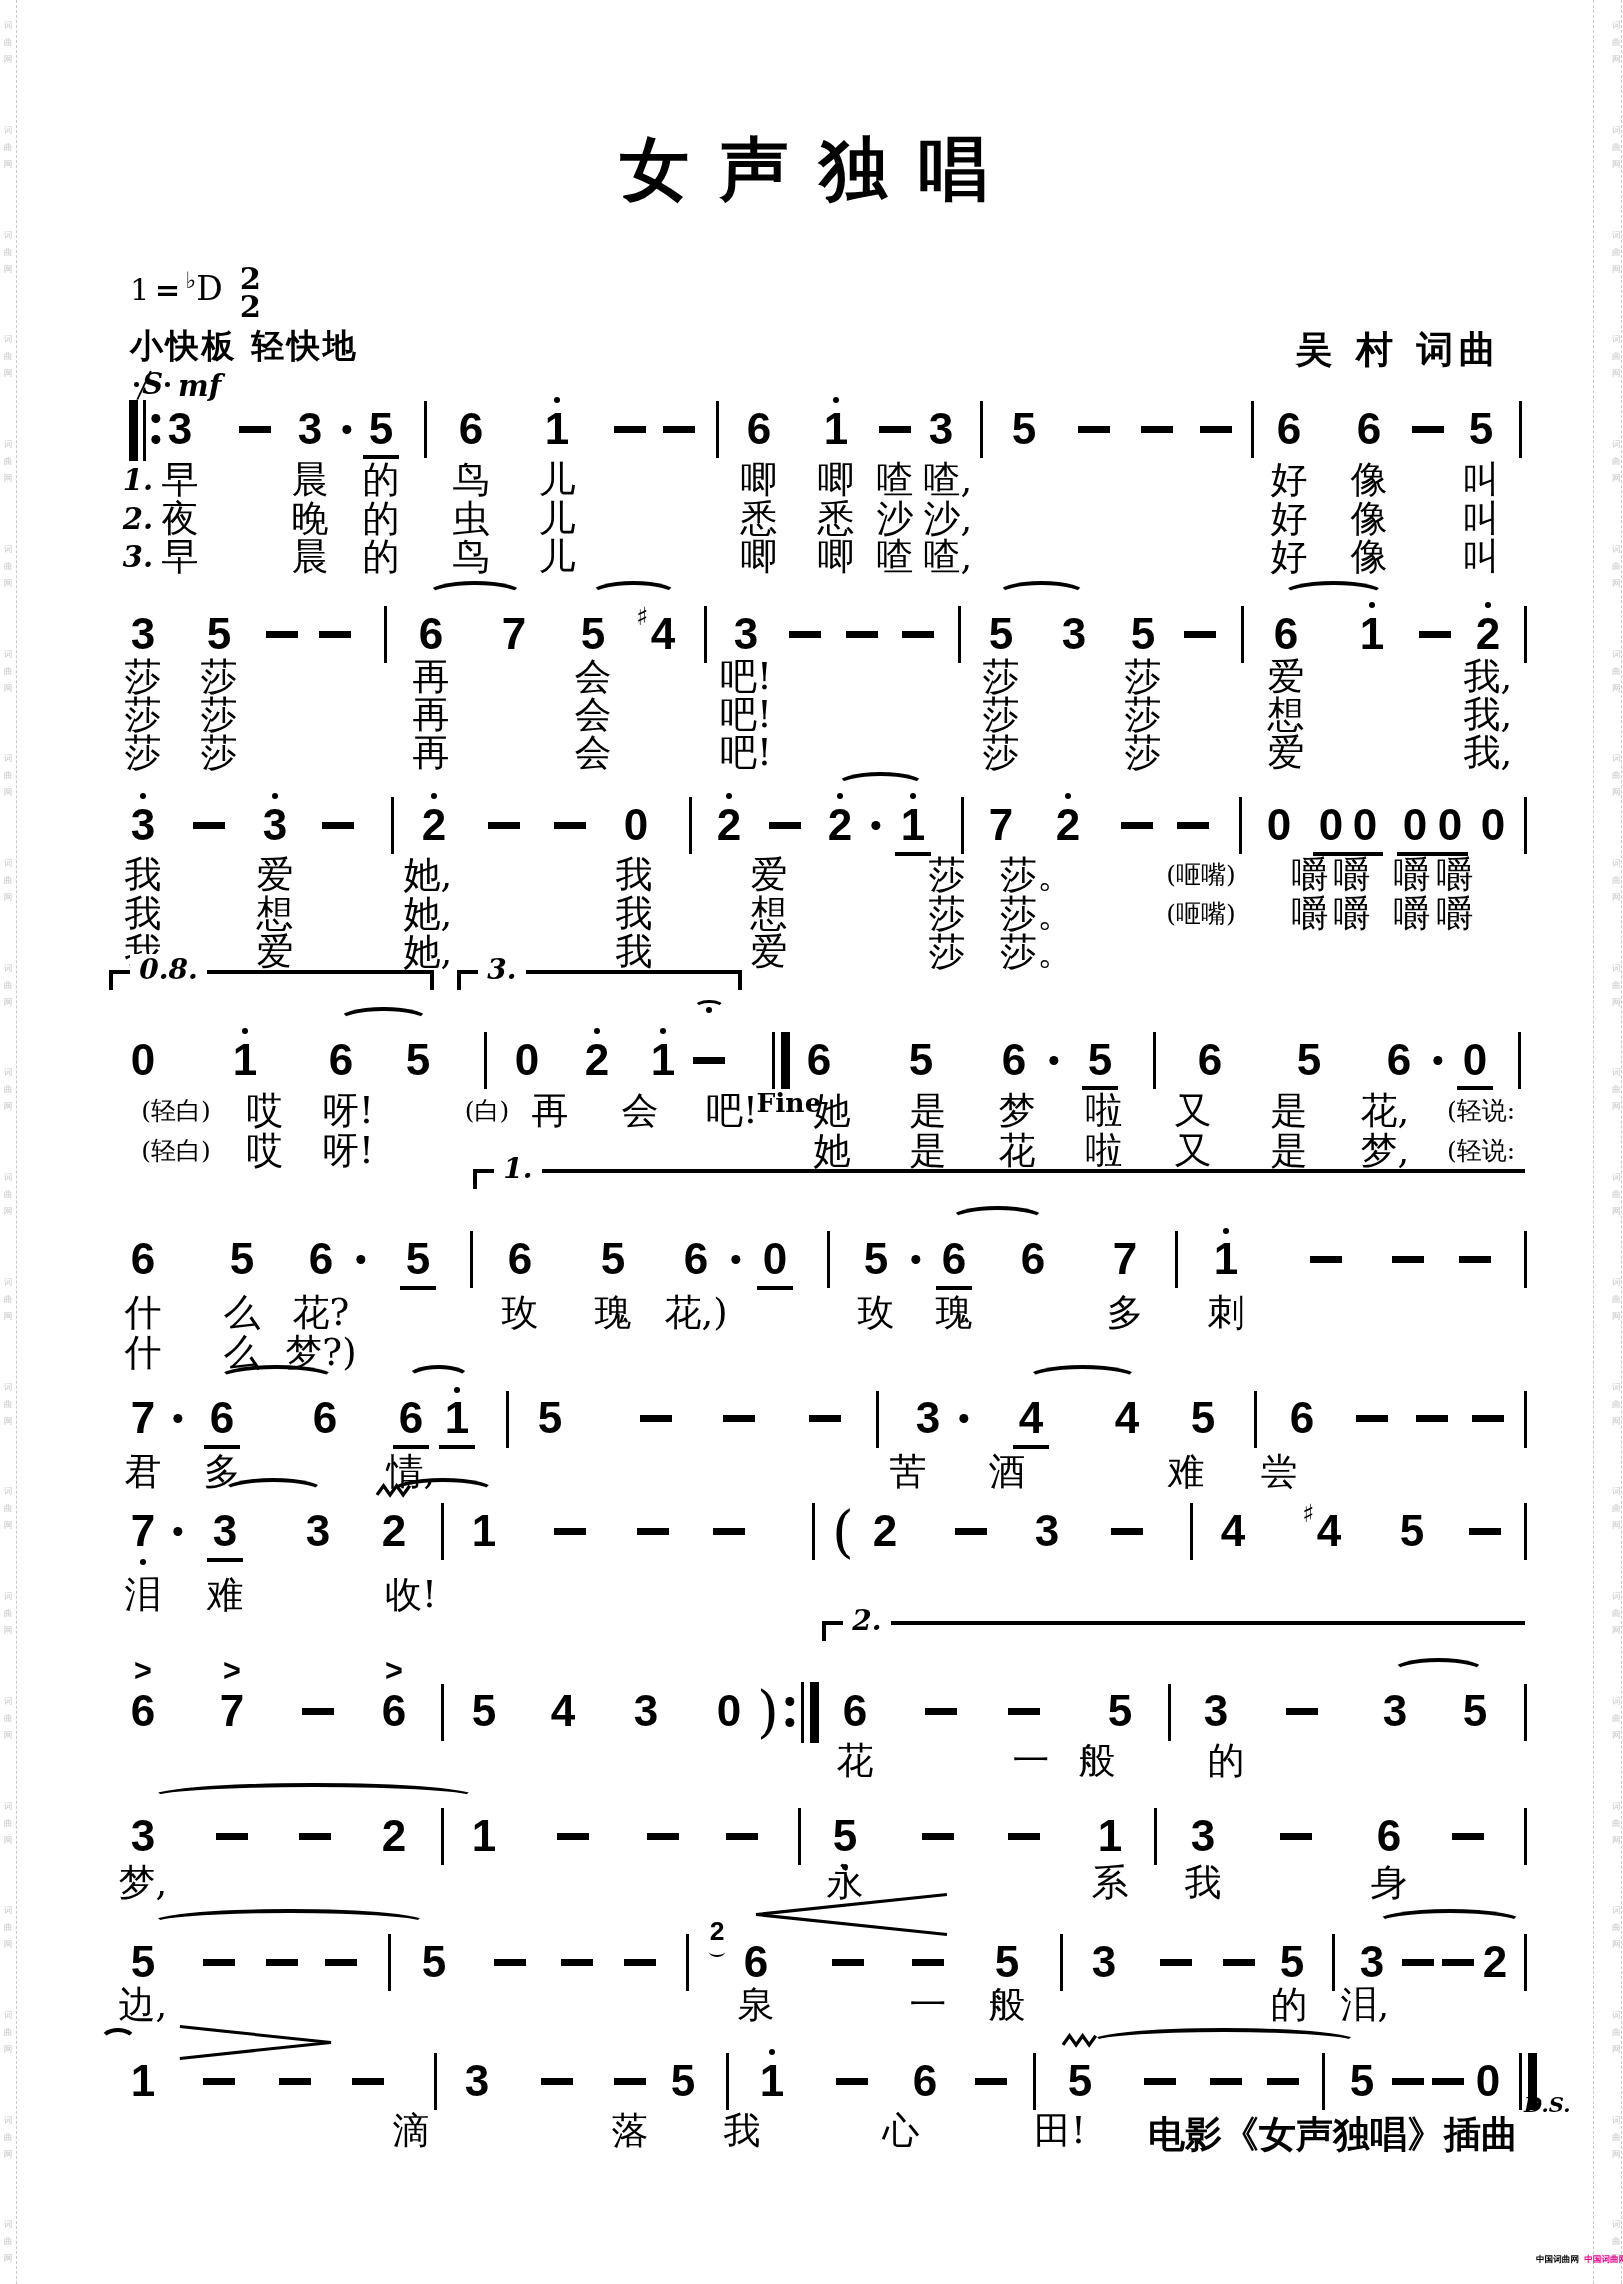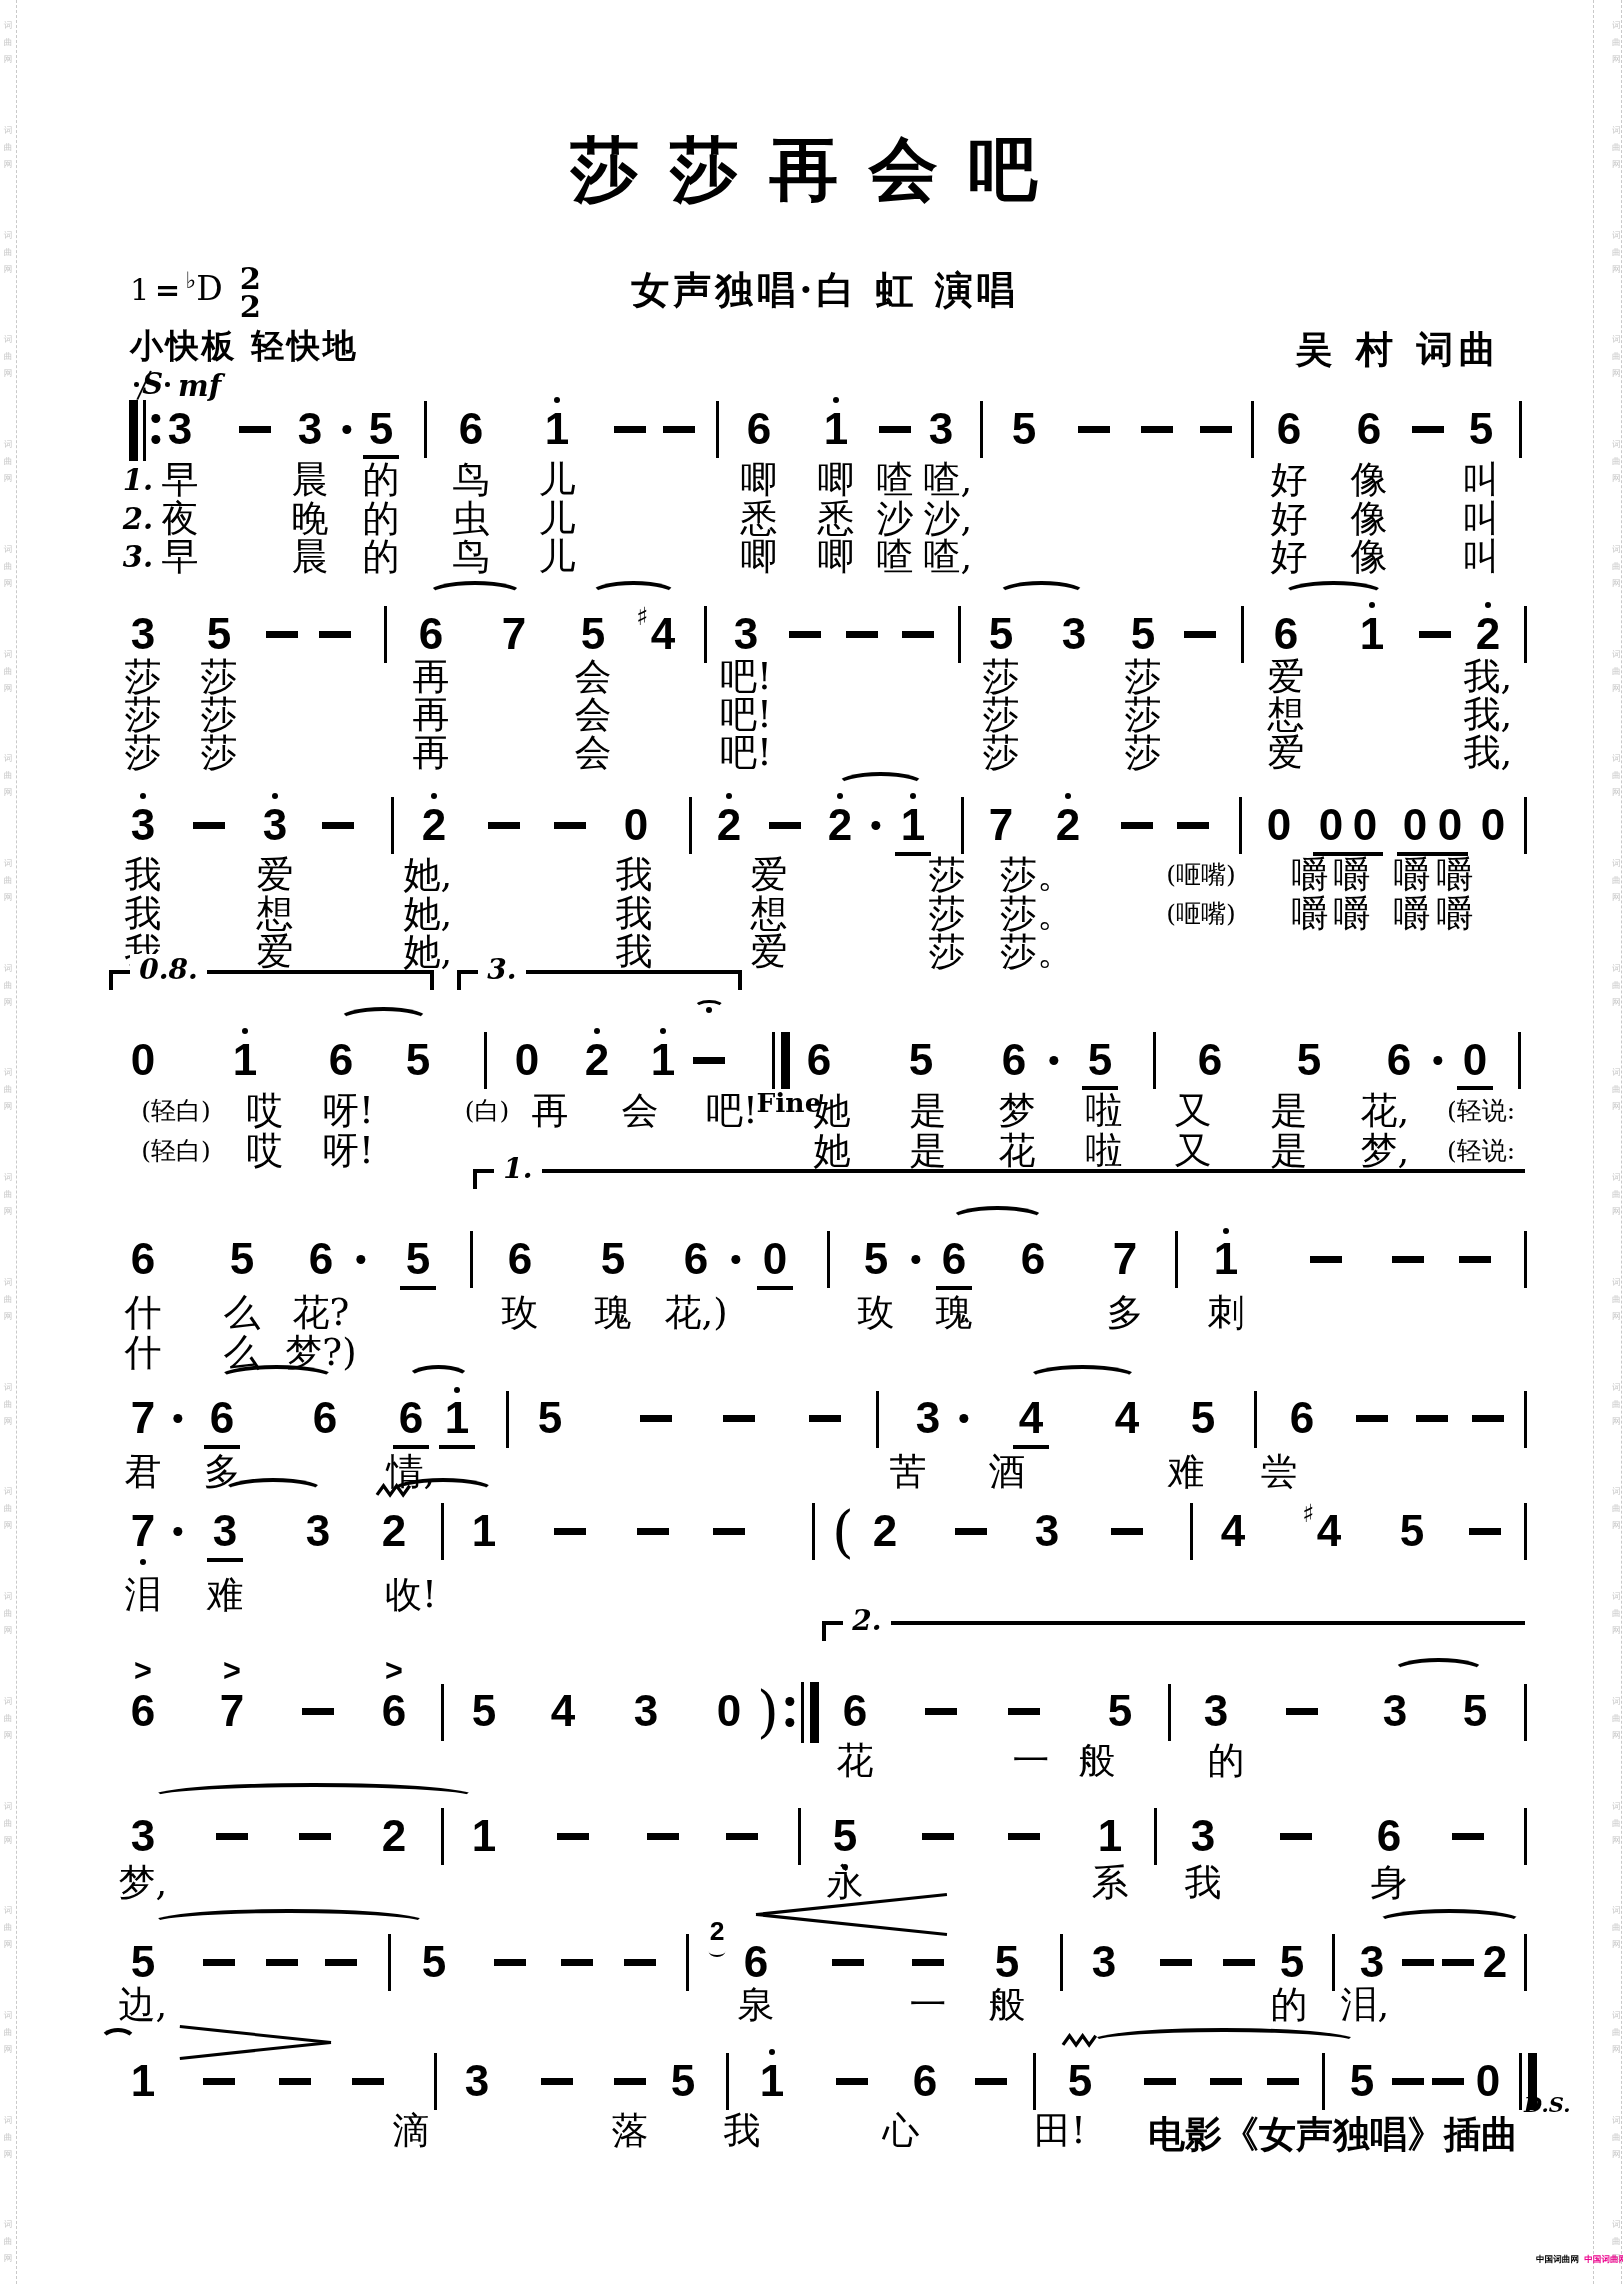--- a/index.html
+++ b/index.html
@@ -290,22 +290,21 @@
         <div>网</div>
       </div>
       <div class="wmblock" style="position: absolute; top: 2216px; color: rgb(198, 198, 198);">
         <div>词</div>
         <div>曲</div>
         <div>网</div>
       </div>
     </div>
   <div class="wmrule" style="left:1621px;"></div>
 
-  <div class="title">莎莎再会吧</div>
-  <div class="subtitle">女声独唱·白  虹  演唱</div>
+  <div class="title">女声独唱</div>
 
   <div class="keyrow">
     <span>1</span><span class="eq">=</span><span class="flat">♭</span><span class="keyletter">D</span><span class="meter"><i>2</i><i>2</i></span>
   </div>
 
   <div class="tempo">小快板  轻快地</div>
   <div class="credit">吴  村  词曲</div>
 
   <div class="segno">
     <span class="sl">∕</span>

